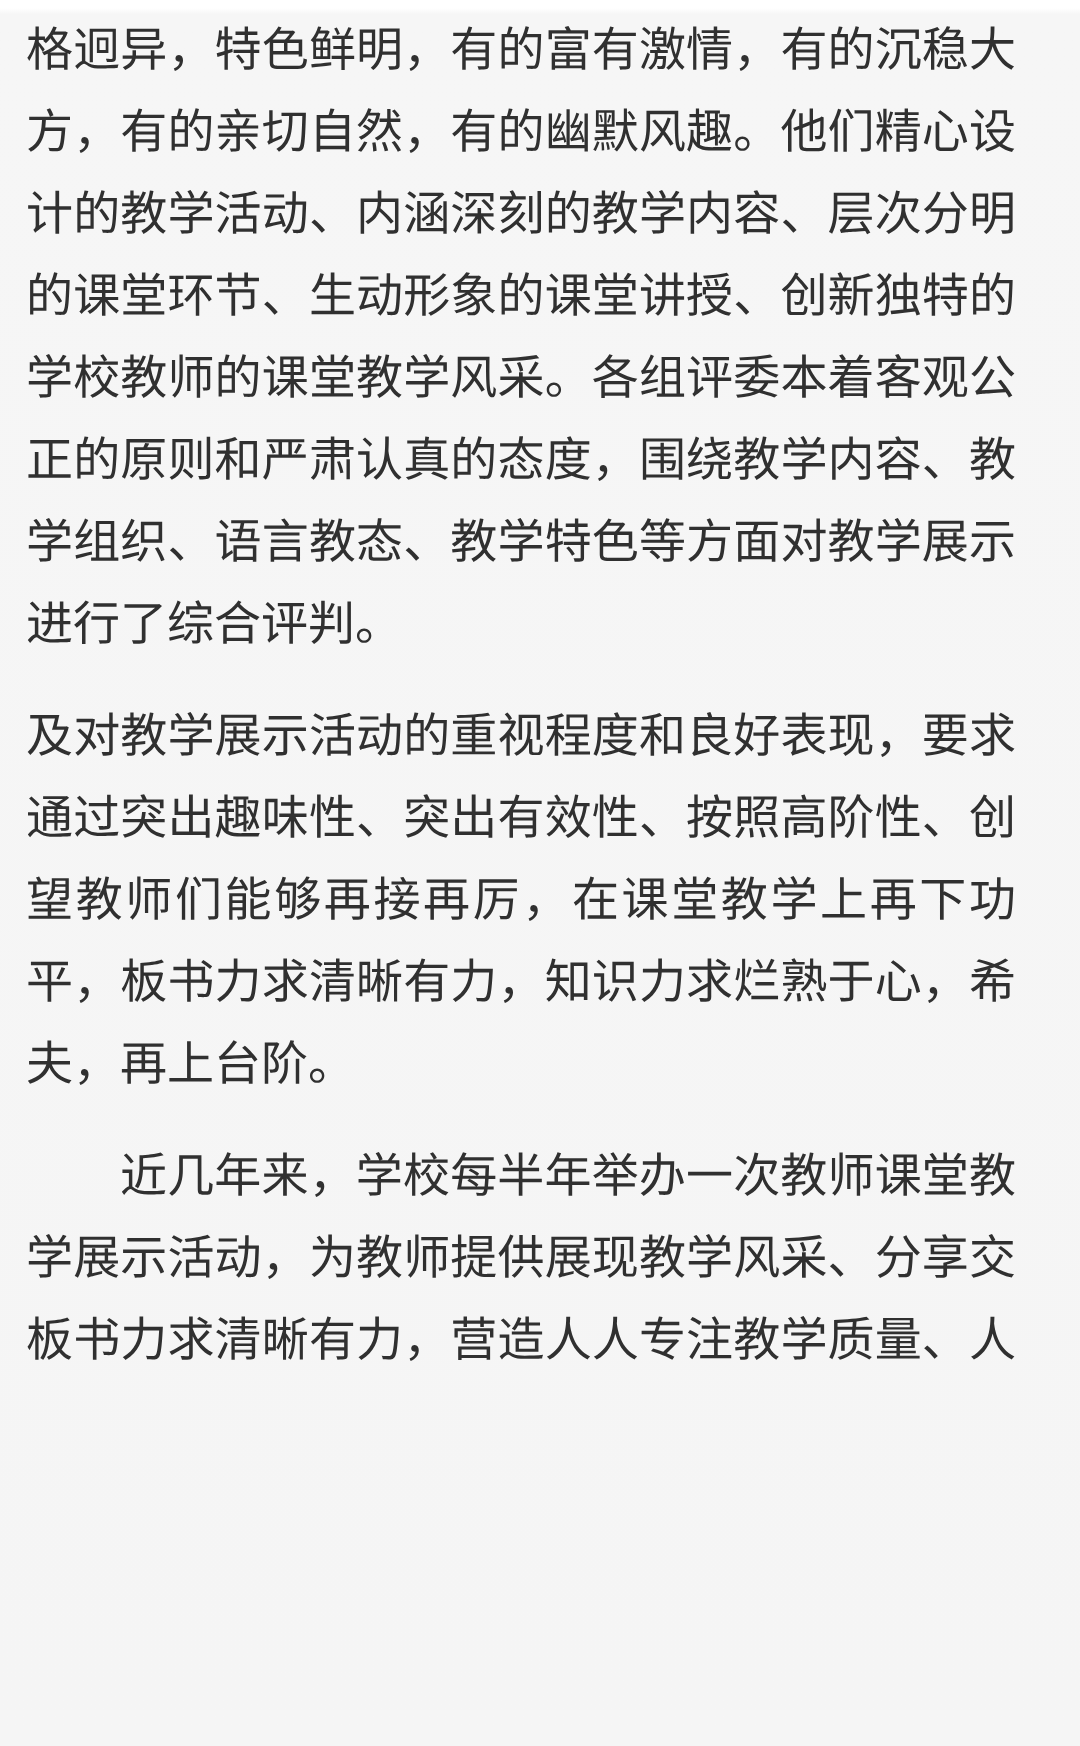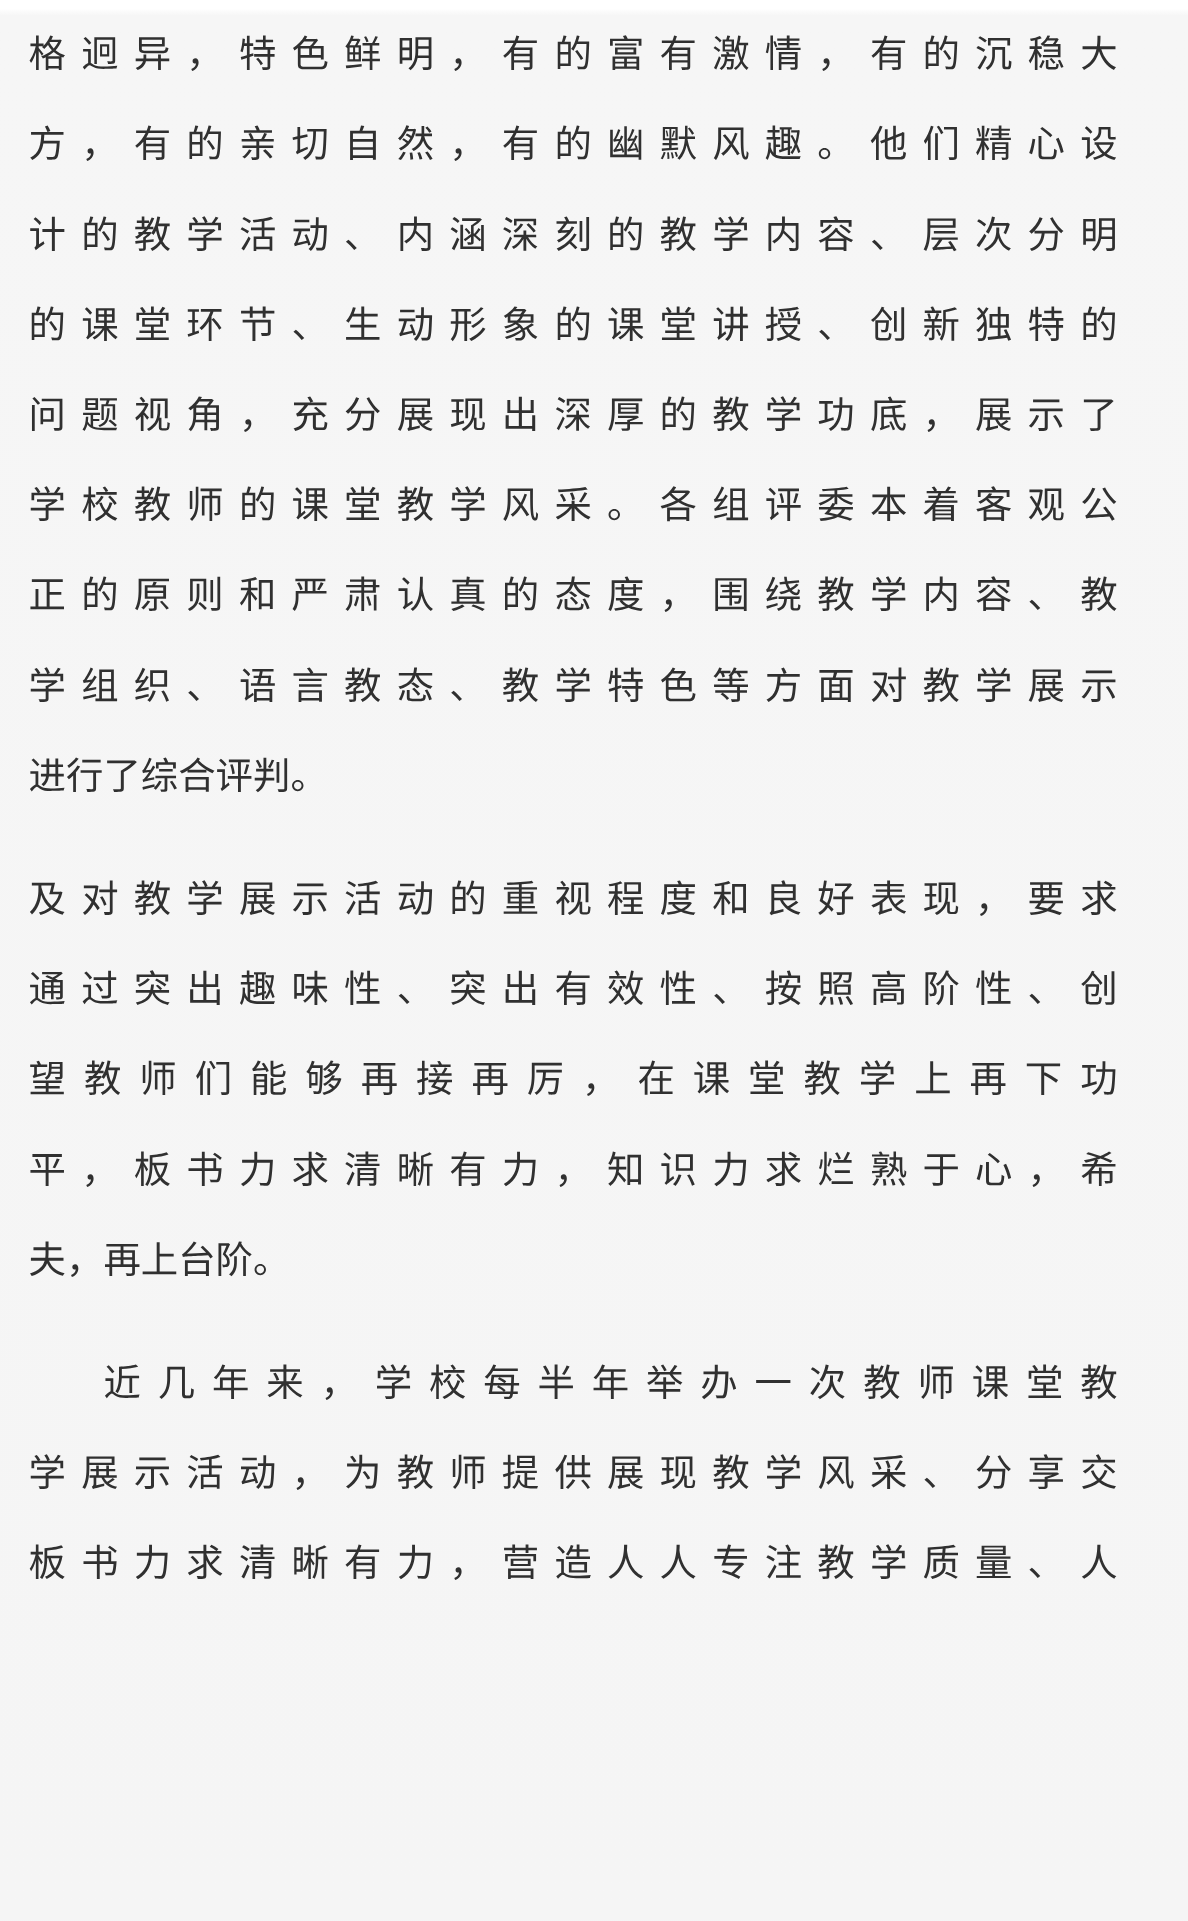--- a/index.html
+++ b/index.html
@@ -22,21 +22,21 @@
   .doc {
     padding: 9px 64px 0 26px; 
   }
   .para {
     margin: 0;
   }
   .para + .para {
     margin-top: 30px;
   }
   .line {
-    font-size: 34px;
+    font-size: 47px;
     line-height: 82px;
     height: 82px;
     color: #303030;
     letter-spacing: 0;
     text-align: justify;
     text-align-last: justify;
     text-justify: inter-character;
     overflow: hidden;
     white-space: nowrap;
   }
@@ -52,21 +52,20 @@
 <body>
 
 <div class="page">
   <div class="doc">
 
     <div class="para">
       <div class="line">格迥异，特色鲜明，有的富有激情，有的沉稳大</div>
       <div class="line">方，有的亲切自然，有的幽默风趣。他们精心设</div>
       <div class="line">计的教学活动、内涵深刻的教学内容、层次分明</div>
       <div class="line">的课堂环节、生动形象的课堂讲授、创新独特的</div>
-      <div class="line">问题视角，充分展现出深厚的教学功底，展示了</div>
       <div class="line">学校教师的课堂教学风采。各组评委本着客观公</div>
       <div class="line">正的原则和严肃认真的态度，围绕教学内容、教</div>
       <div class="line">学组织、语言教态、教学特色等方面对教学展示</div>
       <div class="line para-end">进行了综合评判。</div>
     </div>
 
     <div class="para">
       <div class="line">及对教学展示活动的重视程度和良好表现，要求</div>
       <div class="line">通过突出趣味性、突出有效性、按照高阶性、创</div>
       <div class="line">望教师们能够再接再厉，在课堂教学上再下功</div>

